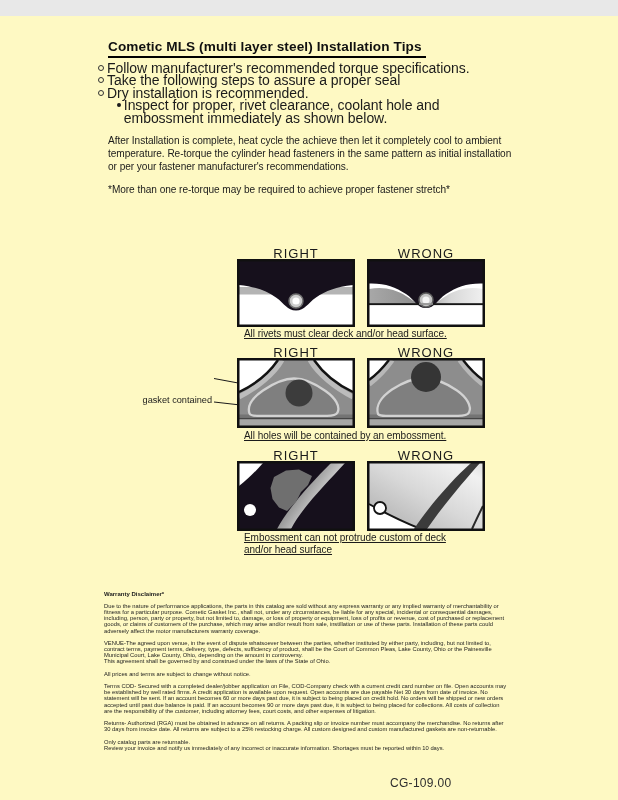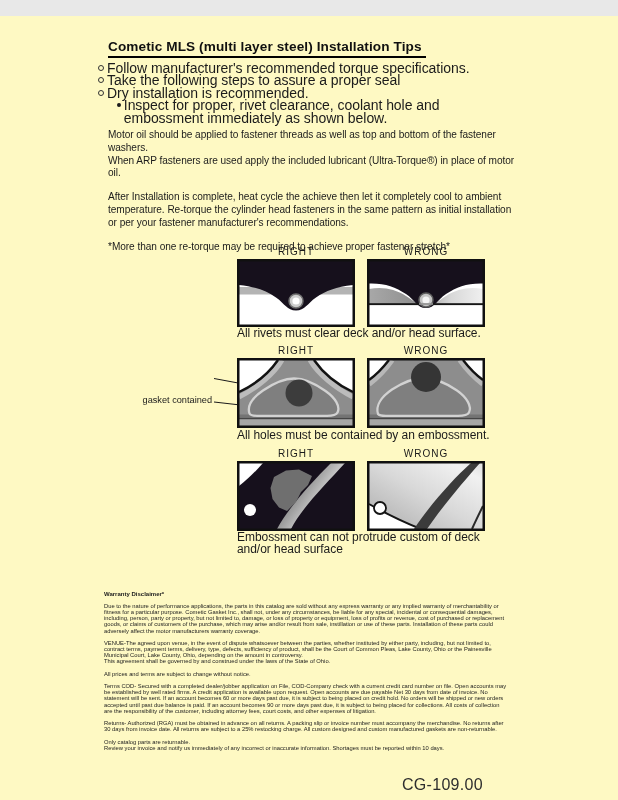--- a/index.html
+++ b/index.html
@@ -16,34 +16,34 @@
   }
   .tip-row{display:flex;font-size:14px;line-height:12.5px;letter-spacing:-.05px;color:#1b1b1b;}
   .tip-row.sub{margin-left:19px;}
   .o-bullet{flex:none;width:4px;height:4px;border:1.1px solid #333;border-radius:50%;margin:3.4px 3px 0 1px;}
   .dot-bullet{flex:none;width:3.8px;height:3.8px;background:#1d1d1d;border-radius:50%;margin:3.8px 3px 0 1px;}
   .diesel-heading{font-size:11.8px;font-weight:bold;margin:12px 0 0 11px;color:#101010;}
   .para{margin:5px 0 0 11px;font-size:10.1px;line-height:12.8px;letter-spacing:-.05px;
         white-space:pre-line;color:#1b1b1b;}
   .para.gap{margin-top:11px;}
   
-  .dg-label{position:absolute;width:118px;text-align:center;font-size:10px;
+  .dg-label{position:absolute;width:118px;text-align:center;font-size:13px;
             letter-spacing:1px;color:#1a1a1a;}
   .dg-box{position:absolute;display:block;}
-  .dg-caption{position:absolute;left:237px;font-size:12px;line-height:11.5px;
-              letter-spacing:-.05px;white-space:pre-line;color:#1b1b1b;width:260px;}
+  .dg-caption{position:absolute;left:244px;font-size:10px;line-height:11.5px;
+              letter-spacing:-.05px;white-space:pre-line;color:#1b1b1b;width:260px;text-decoration:underline;}
   .callout{position:absolute;left:106px;width:106px;text-align:right;font-size:9.2px;
            line-height:10.6px;white-space:pre-line;color:#1b1b1b;}
   .leader{position:absolute;left:106px;top:340px;}
   
   .disclaimer{position:absolute;left:104px;top:575px;width:414px;color:#1c1c1c;}
   .disc-h{font-size:6px;font-weight:bold;margin:0 0 6px 0;}
   .disc-p{font-size:5.8px;line-height:6.15px;margin:0 0 6.2px 0;white-space:pre-line;letter-spacing:0;}
   
-  .page-number{position:absolute;left:402px;top:760px;font-size:16px;
+  .page-number{position:absolute;left:390px;top:760px;font-size:12px;
                letter-spacing:.3px;color:#2e2e2e;}
 </style>
 </head>
 <body>
 
 <div class="page">
 
   <svg width="0" height="0" style="position:absolute" aria-hidden="true">
     <defs>
       <linearGradient id="gm" x1="0" y1="0" x2="1" y2="0">
@@ -80,22 +80,20 @@
     </div>
     <div class="tip-row">
       <span class="o-bullet"></span>
       <span>Dry installation is recommended.</span>
     </div>
     <div class="tip-row sub">
       <span class="dot-bullet"></span>
       <span>Inspect for proper, rivet clearance, coolant hole and embossment immediately as shown below.</span>
     </div>
 
-    <div class="para">Motor oil should be applied to fastener threads as well as top and bottom of the fastener washers.
-When ARP fasteners are used apply the included lubricant (Ultra-Torque®) in place of motor oil.</div>
     <div class="para gap">After Installation is complete, heat cycle the achieve then let it completely cool to ambient
 temperature. Re-torque the cylinder head fasteners in the same pattern as initial installation
 or per your fastener manufacturer's recommendations.</div>
     <div class="para gap">*More than one re-torque may be required to achieve proper fastener stretch*</div>
   </div>
 
   <div class="dg-label" style="left:237px;top:230px">RIGHT</div>
   <div class="dg-label" style="left:367px;top:230px">WRONG</div>
 
   <svg class="dg-box" style="left:237px;top:243px" width="118" height="68" viewBox="0 0 118 68">
@@ -154,21 +152,21 @@
     <path d="M22,2 C15,11 9,17 2,22" stroke="#131313" stroke-width="2.4" fill="none"></path>
     <path d="M96,2 C103,11 109,17 116,22" stroke="#131313" stroke-width="2.4" fill="none"></path>
     <rect x="2" y="56.5" width="114" height="3.4" fill="#747474"></rect>
     <rect x="2" y="59.9" width="114" height="1.5" fill="#454545"></rect>
     <rect x="2" y="61.4" width="114" height="6.6" fill="#a6a6a6"></rect>
     <path d="M11,56 C8.5,48 14,39 25,31.5 C36,24.5 48,20 57,20 C66,20 79,25 90,32.5 C100,39.5 105,48.5 102,54.5 C100.7,57 97,57.8 91,57.8 L19,57.8 C14.5,57.8 12,57.4 11,56 Z" fill="#7f7f7f" stroke="#d2d2d2" stroke-width="2.3"></path>
     <circle cx="59" cy="19" r="15" fill="#353535"></circle>
     <rect x="1.25" y="1.25" width="115.5" height="67.5" fill="none" stroke="#101010" stroke-width="2.5"></rect>
   </svg>
 
-  <div class="dg-caption" style="top:414px">All holes must be contained by an embossment.</div>
+  <div class="dg-caption" style="top:414px">All holes will be contained by an embossment.</div>
 
   <div class="dg-label" style="left:237px;top:432px">RIGHT</div>
   <div class="dg-label" style="left:367px;top:432px">WRONG</div>
 
   <svg class="dg-box" style="left:237px;top:445px" width="118" height="70" viewBox="0 0 118 70">
     <rect x="0" y="0" width="118" height="70" fill="#16101c"></rect>
     <path d="M2,2 L26,2 C18,11 10,19 2,25 Z" fill="#ffffff"></path>
     <path d="M40,68 C52,46 74,22 94,2 L108,2 C88,24 64,48 54,68 Z" fill="url(#g3r)"></path>
     <path d="M37,16 L49,9.5 L62,8.5 L75,15 L71,24 L64,31 L59,41 L50,50 L42,46.5 L35.5,38 L33.5,27 Z" fill="#6f6f6f"></path>
     <circle cx="13" cy="49" r="6" fill="#ffffff"></circle>

